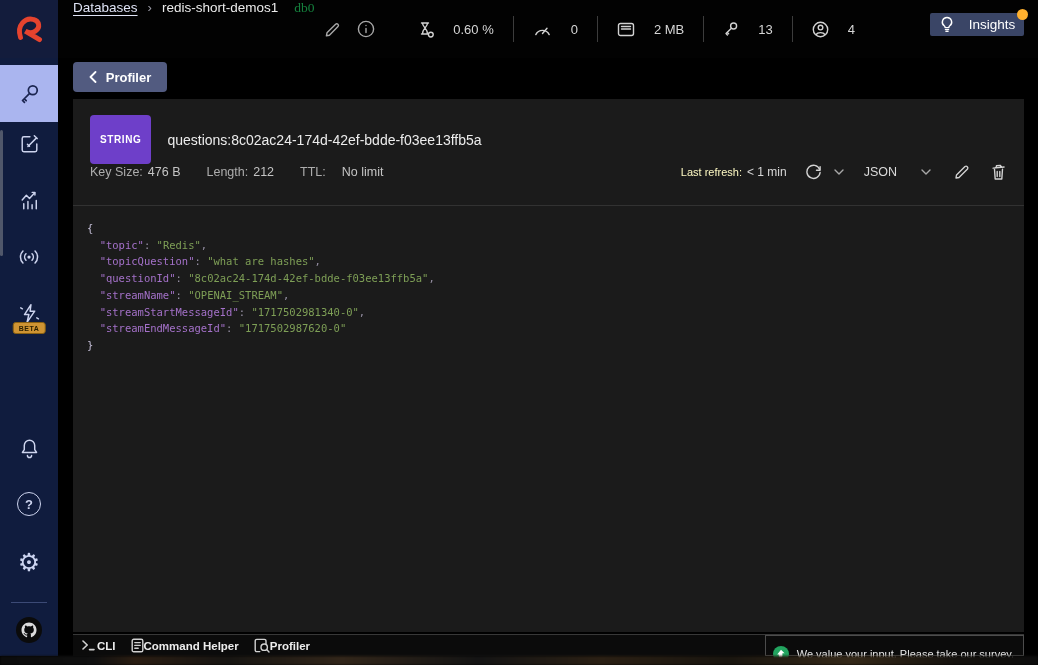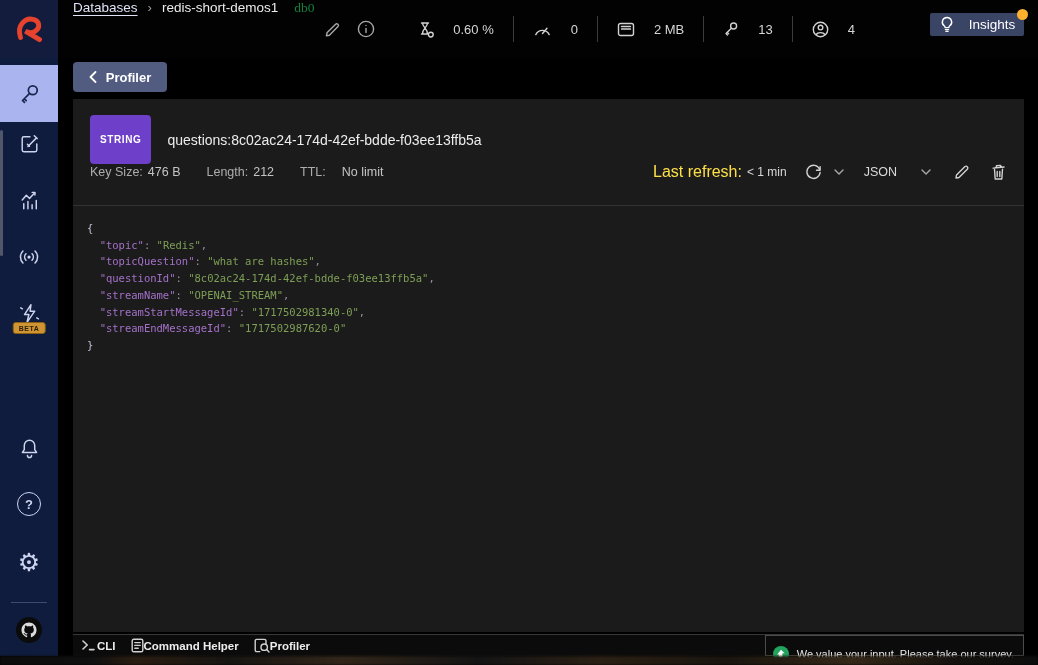--- a/index.html
+++ b/index.html
@@ -64,21 +64,21 @@
   .key-header { position:absolute; left:17px; top:16px; display:flex; align-items:center; gap:16px; }
   .type-badge { background:#6e3fc9; color:#fff; font-size:10px; font-weight:bold;
     letter-spacing:.6px; padding:19px 10px; border-radius:4px; }
   .key-name { font-size:14px; color:#ececec; }
 
   .meta-row { position:absolute; left:17px; right:17px; top:60px; height:26px;
     display:flex; align-items:center; font-size:12.5px; color:#c4c4c4; }
   .meta-item { margin-right:26px; display:flex; gap:5px; }
   .meta-item .lbl { color:#adadad; }
   .meta-right { margin-left:auto; display:flex; align-items:center; }
-  .refresh-lbl { color:#fde047; font-size:16px; }
+  .refresh-lbl { color:#fef9c3; font-size:11px; }
   .refresh-val { color:#d8d8d8; font-size:12px; margin-left:5px; }
   .mr-gap { display:flex; align-items:center; cursor:pointer; }
   .format-select { display:flex; align-items:center; gap:24px; color:#dadada; font-size:12.5px;
     margin:0 22px 0 20px; cursor:pointer; }
 
   .panel-divider { position:absolute; left:0; right:0; top:106px; height:1px; background:#323232; }
 
   .code { position:absolute; left:14px; top:121px;
     font-family:"DejaVu Sans Mono", monospace; font-size:10.5px; line-height:16.7px; }
   .code-line { white-space:pre; }

